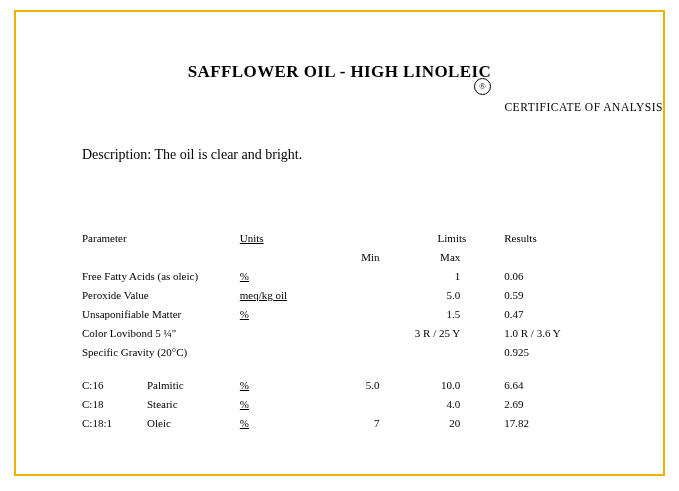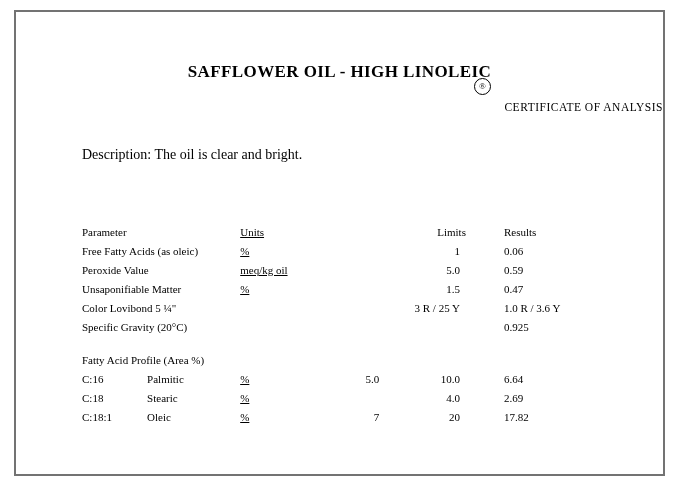--- a/index.html
+++ b/index.html
@@ -13,21 +13,21 @@
     font-family: "Liberation Serif", serif;
     color: #000000;
     overflow: hidden;
   }
   .page {
     position: absolute;
     left: 14px;
     top: 10px;
     width: 651px;
     height: 466px;
-    border: 2px solid #737373;
+    border: 2px solid #eab308;
     background: #ffffff;
     box-sizing: border-box;
   }
   .inner {
     position: relative;
     width: 100%;
     height: 100%;
   }
   .doc-title {
     position: absolute;
@@ -64,21 +64,21 @@
   }
   .description {
     position: absolute;
     left: 66px;
     top: 135px;
     font-size: 14px;
   }
   .table-wrap {
     position: absolute;
     left: 66px;
-    top: 211px;
+    top: 217px;
     width: 520px;
     font-size: 11px;
   }
   table.spec {
     border-collapse: collapse;
     width: 100%;
     font-size: 11px;
   }
   table.spec td, table.spec th {
     padding: 0;
@@ -115,20 +115,28 @@
     <div class="table-wrap">
       <table class="spec">
         <tbody>
           <tr class="hdr-row">
             <td class="col-param">Parameter</td>
             <td class="col-subparam"></td>
             <td class="col-units">Units</td>
             <td class="col-min hdr-limits" colspan="2" style="text-align:center;padding-right:0">Limits</td>
             <td class="col-results">Results</td>
           </tr>
+          <tr class="subhdr-row">
+            <td class="col-param"></td>
+            <td class="col-subparam"></td>
+            <td class="col-units"></td>
+            <td class="col-min">Min</td>
+            <td class="col-max">Max</td>
+            <td class="col-results"></td>
+          </tr>
 
           <tr>
             <td class="col-param" colspan="2">Free Fatty Acids (as oleic)</td>
             <td class="col-units">%</td>
             <td class="col-min"></td>
             <td class="col-max">1</td>
             <td class="col-results">0.06</td>
           </tr>
           <tr>
             <td class="col-param" colspan="2">Peroxide Value</td>
@@ -156,23 +164,20 @@
             <td class="col-units"></td>
             <td class="col-min"></td>
             <td class="col-max"></td>
             <td class="col-results">0.925</td>
           </tr>
 
           <tr class="spacer-row">
             <td colspan="6"></td>
           </tr>
 
-          <tr class="section-row">
-            <td colspan="6">Fatty Acid Profile (Area %)</td>
-          </tr>
 
           <tr>
             <td class="col-param">C:16</td>
             <td class="col-subparam">Palmitic</td>
             <td class="col-units">%</td>
             <td class="col-min">5.0</td>
             <td class="col-max">10.0</td>
             <td class="col-results">6.64</td>
           </tr>
           <tr>

